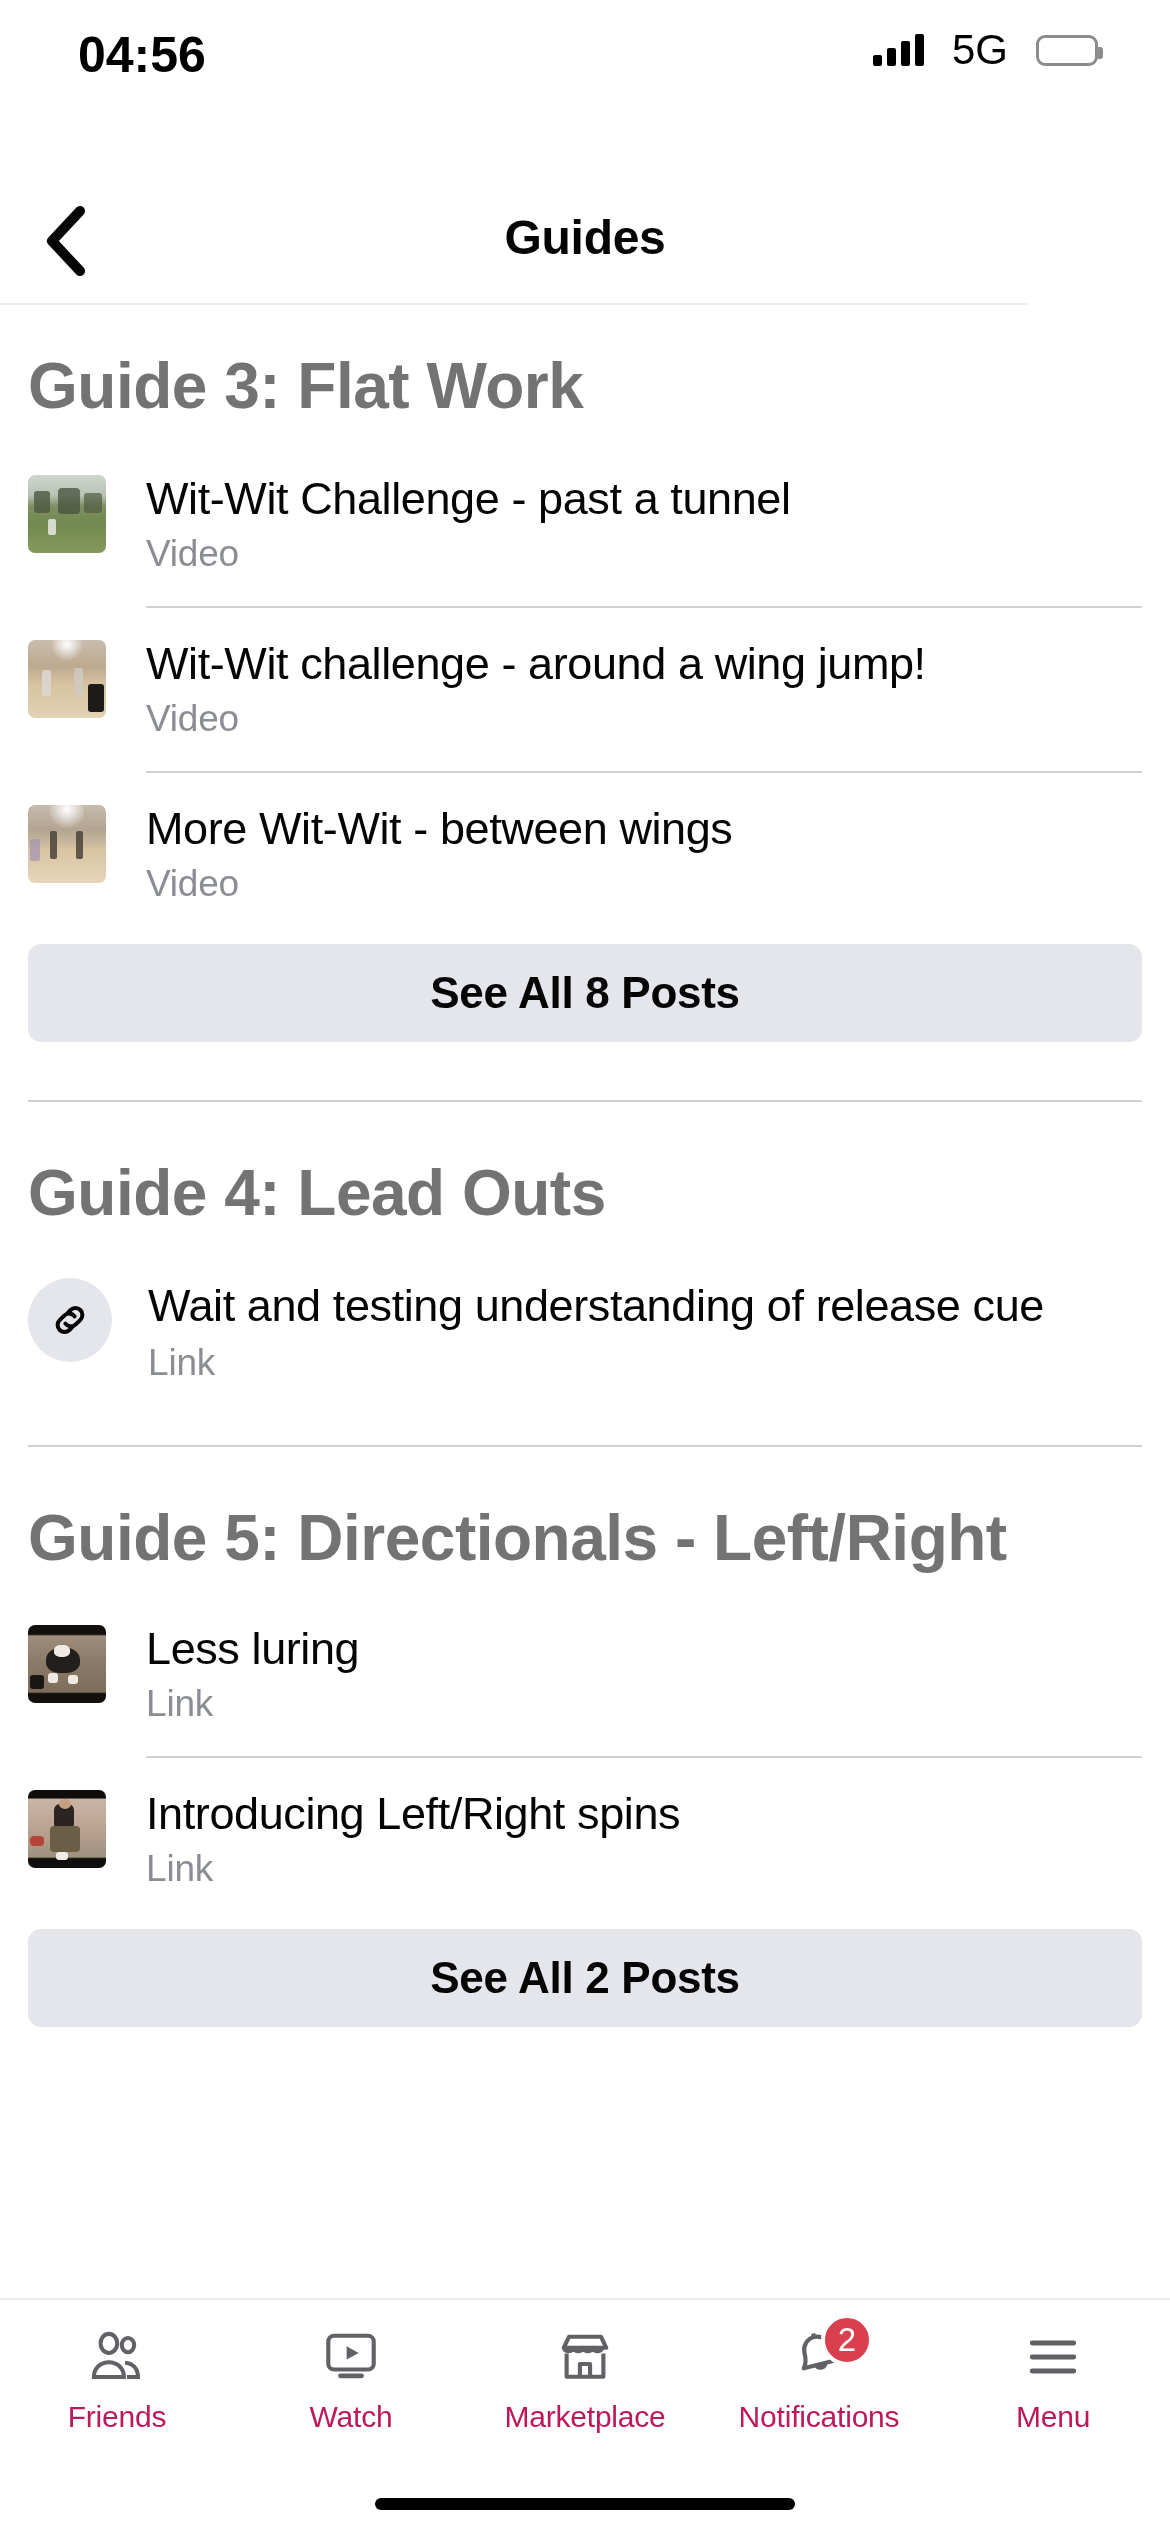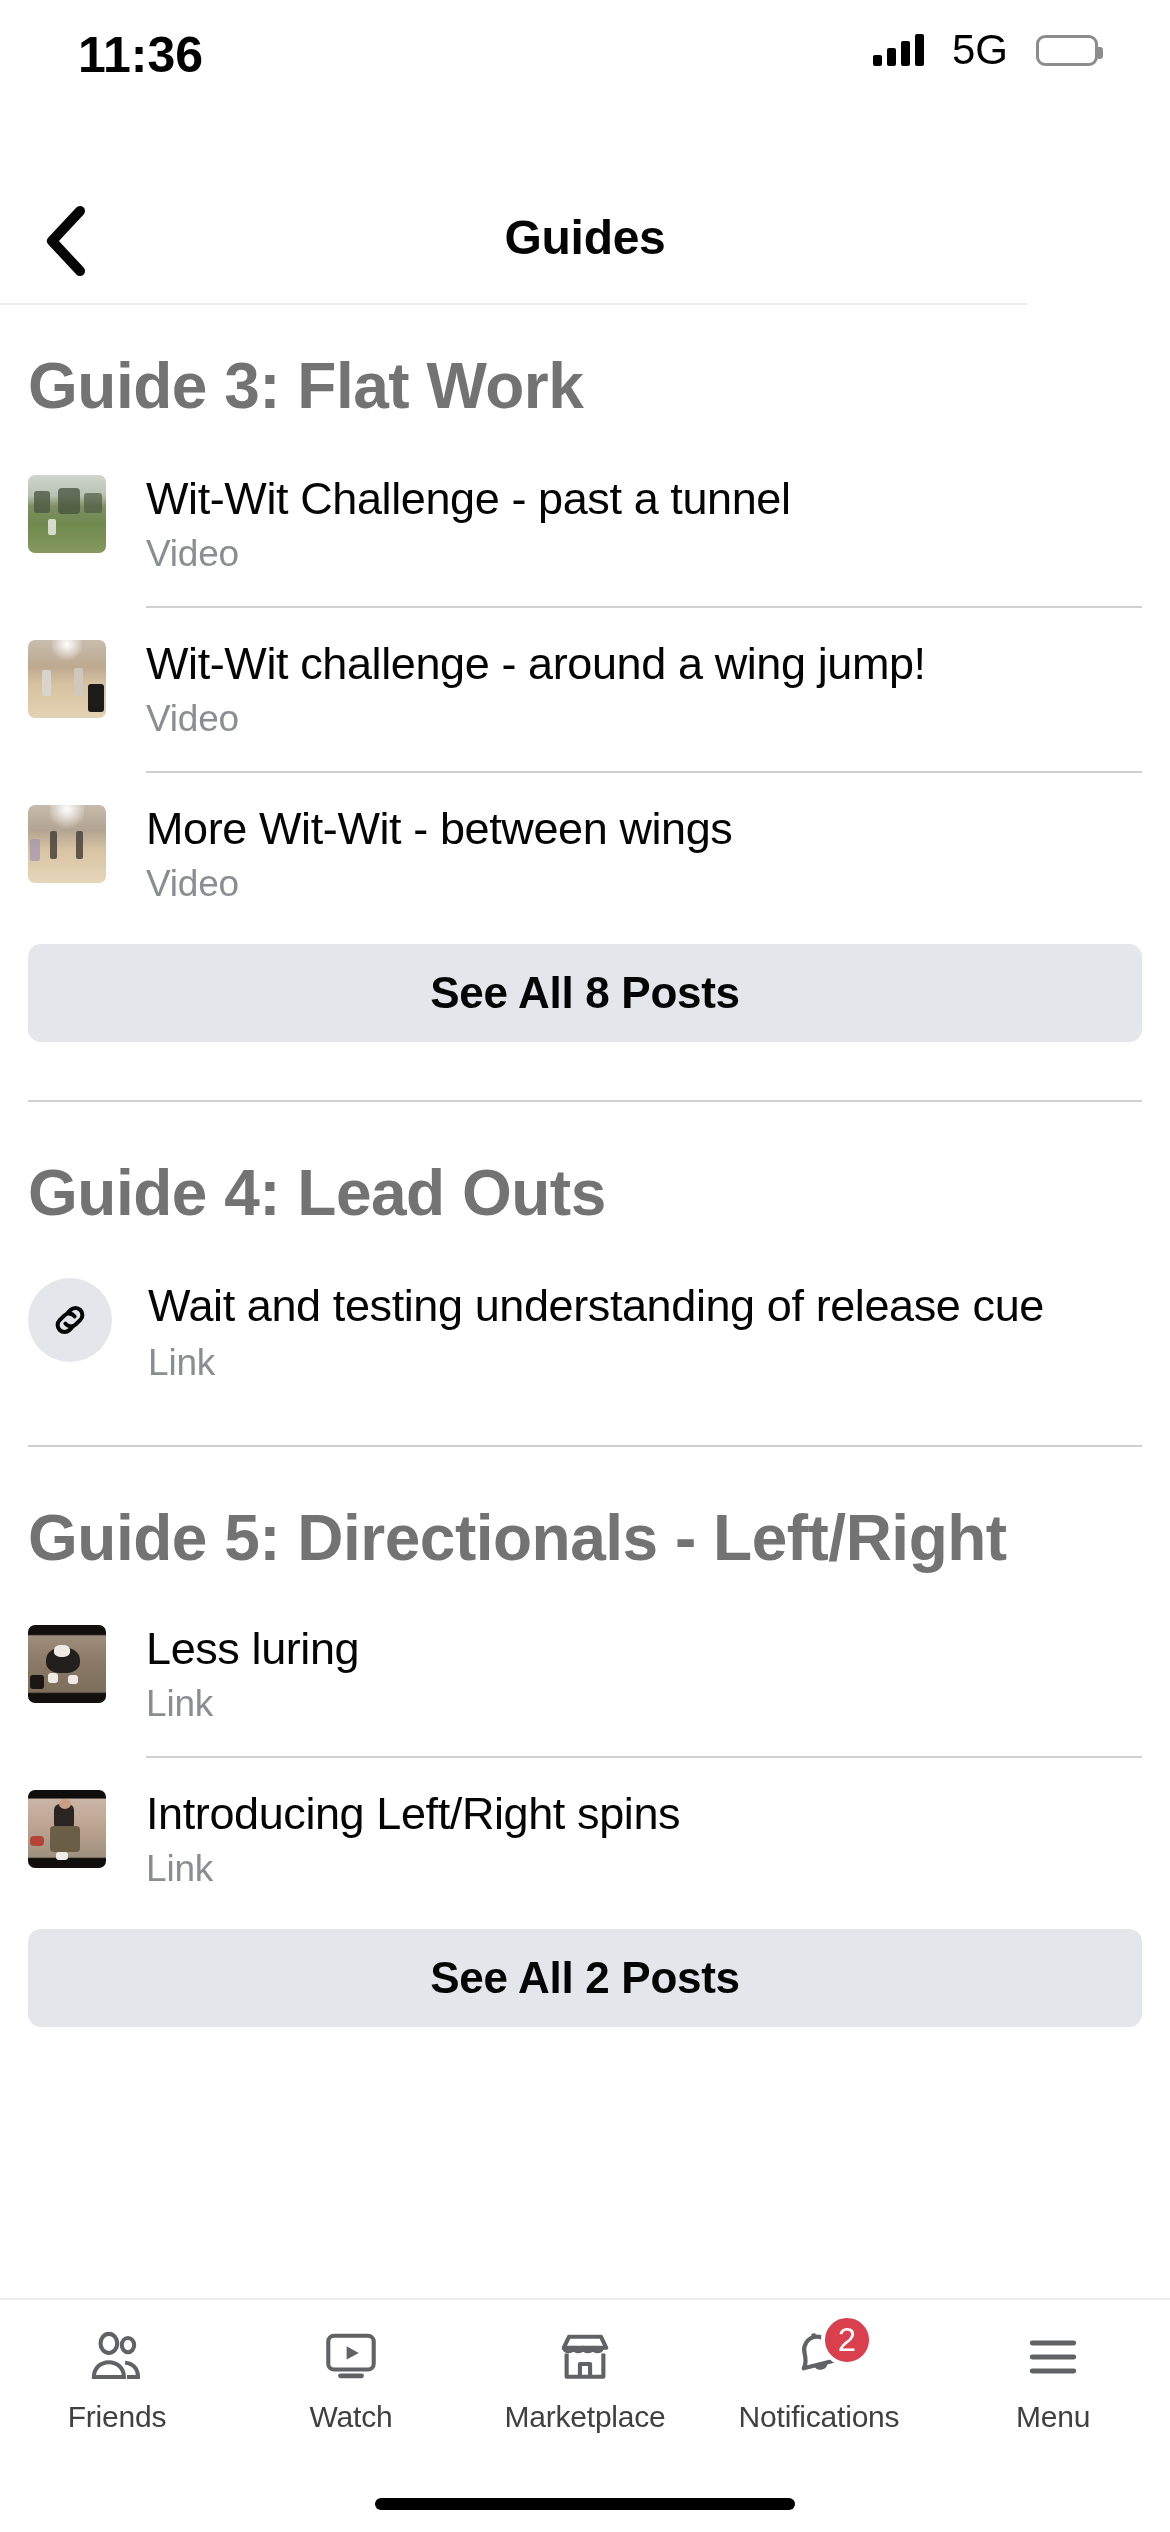--- a/index.html
+++ b/index.html
@@ -103,21 +103,21 @@
     position: absolute; left: 0; bottom: 0; width: 1170px; height: 234px;
     background: #fff; border-top: 2px solid #e9ebee;
   }
   .tabs { display: flex; height: 168px; }
   .tab {
     flex: 1 1 0; position: relative;
     display: flex; flex-direction: column; align-items: center; justify-content: flex-start;
     padding-top: 26px;
   }
   .tab .ic { height: 62px; display: flex; align-items: center; justify-content: center; position: relative; }
-  .tab .lbl { font-size: 30px; color: #404040; margin-top: 12px; letter-spacing: -0.2px; }
+  .tab .lbl { font-size: 30px; color: #be185d; margin-top: 12px; letter-spacing: -0.2px; }
   .tab.active .lbl { color: #1877f2; }
   .tab .indicator {
     position: absolute; top: -2px; left: 18px; right: 18px; height: 8px;
     background: #1877f2; border-radius: 0 0 4px 4px;
   }
   .badge {
     position: absolute; top: -12px; left: 30px;
     min-width: 52px; height: 52px; padding: 0 10px; border-radius: 26px;
     background: #d93f4c; color: #fff; font-size: 33px; font-weight: 500;
     display: flex; align-items: center; justify-content: center;
@@ -127,21 +127,21 @@
     position: absolute; bottom: 22px; left: 50%; transform: translateX(-50%);
     width: 420px; height: 12px; background: #000; border-radius: 6px;
   }
 </style>
 </head>
 <body>
 
 <div id="phone">
 
   <div class="statusbar">
-    <div class="sb-time">11:36</div>
+    <div class="sb-time">04:56</div>
     <div class="sb-right">
       <span class="sb-bars">
           <i></i>
           <i></i>
           <i></i>
           <i></i>
         </span>
       <span class="sb-net">5G</span>
       <span class="sb-batt">
         <span class="fill"></span><span class="tip"></span>

